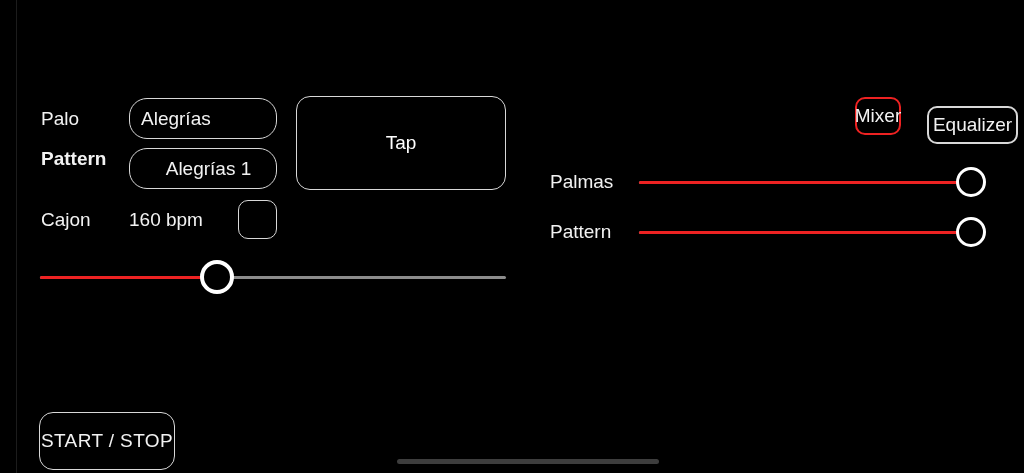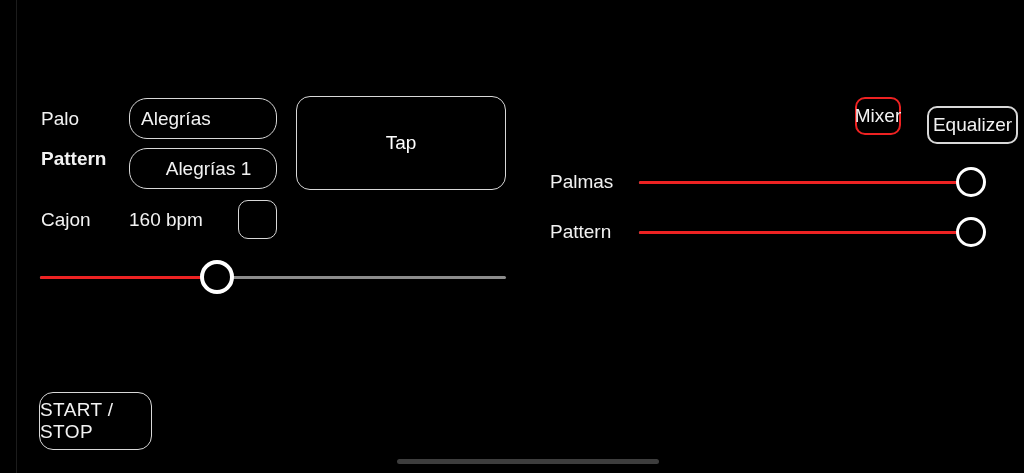--- a/index.html
+++ b/index.html
@@ -185,21 +185,21 @@
   <div class="pad" style="left:279px; top:96px; width:210px; height:94px;">
     <span>Tap</span>
   </div>
 
   <div class="slider big" id="tempo-slider" style="left:23px; top:257px; width:466px;">
     <div class="track-bg"></div>
     <div class="track-fill" style="width: 177.08px;"></div>
     <div class="thumb" style="left: 177.08px;"></div>
   </div>
 
-  <div class="action-btn" style="left:22px; top:392px; width:113px; height:58px;">
+  <div class="action-btn" style="left:22px; top:412px; width:136px; height:58px;">
     <span>START / STOP</span>
   </div>
 
   <div class="pill active" style="left:838px; top:97px; width:46px;">
     <span>Mixer</span>
   </div>
 
   <div class="pill" style="left:910px; top:106px; width:91px;">
     <span>Equalizer</span>
   </div>

